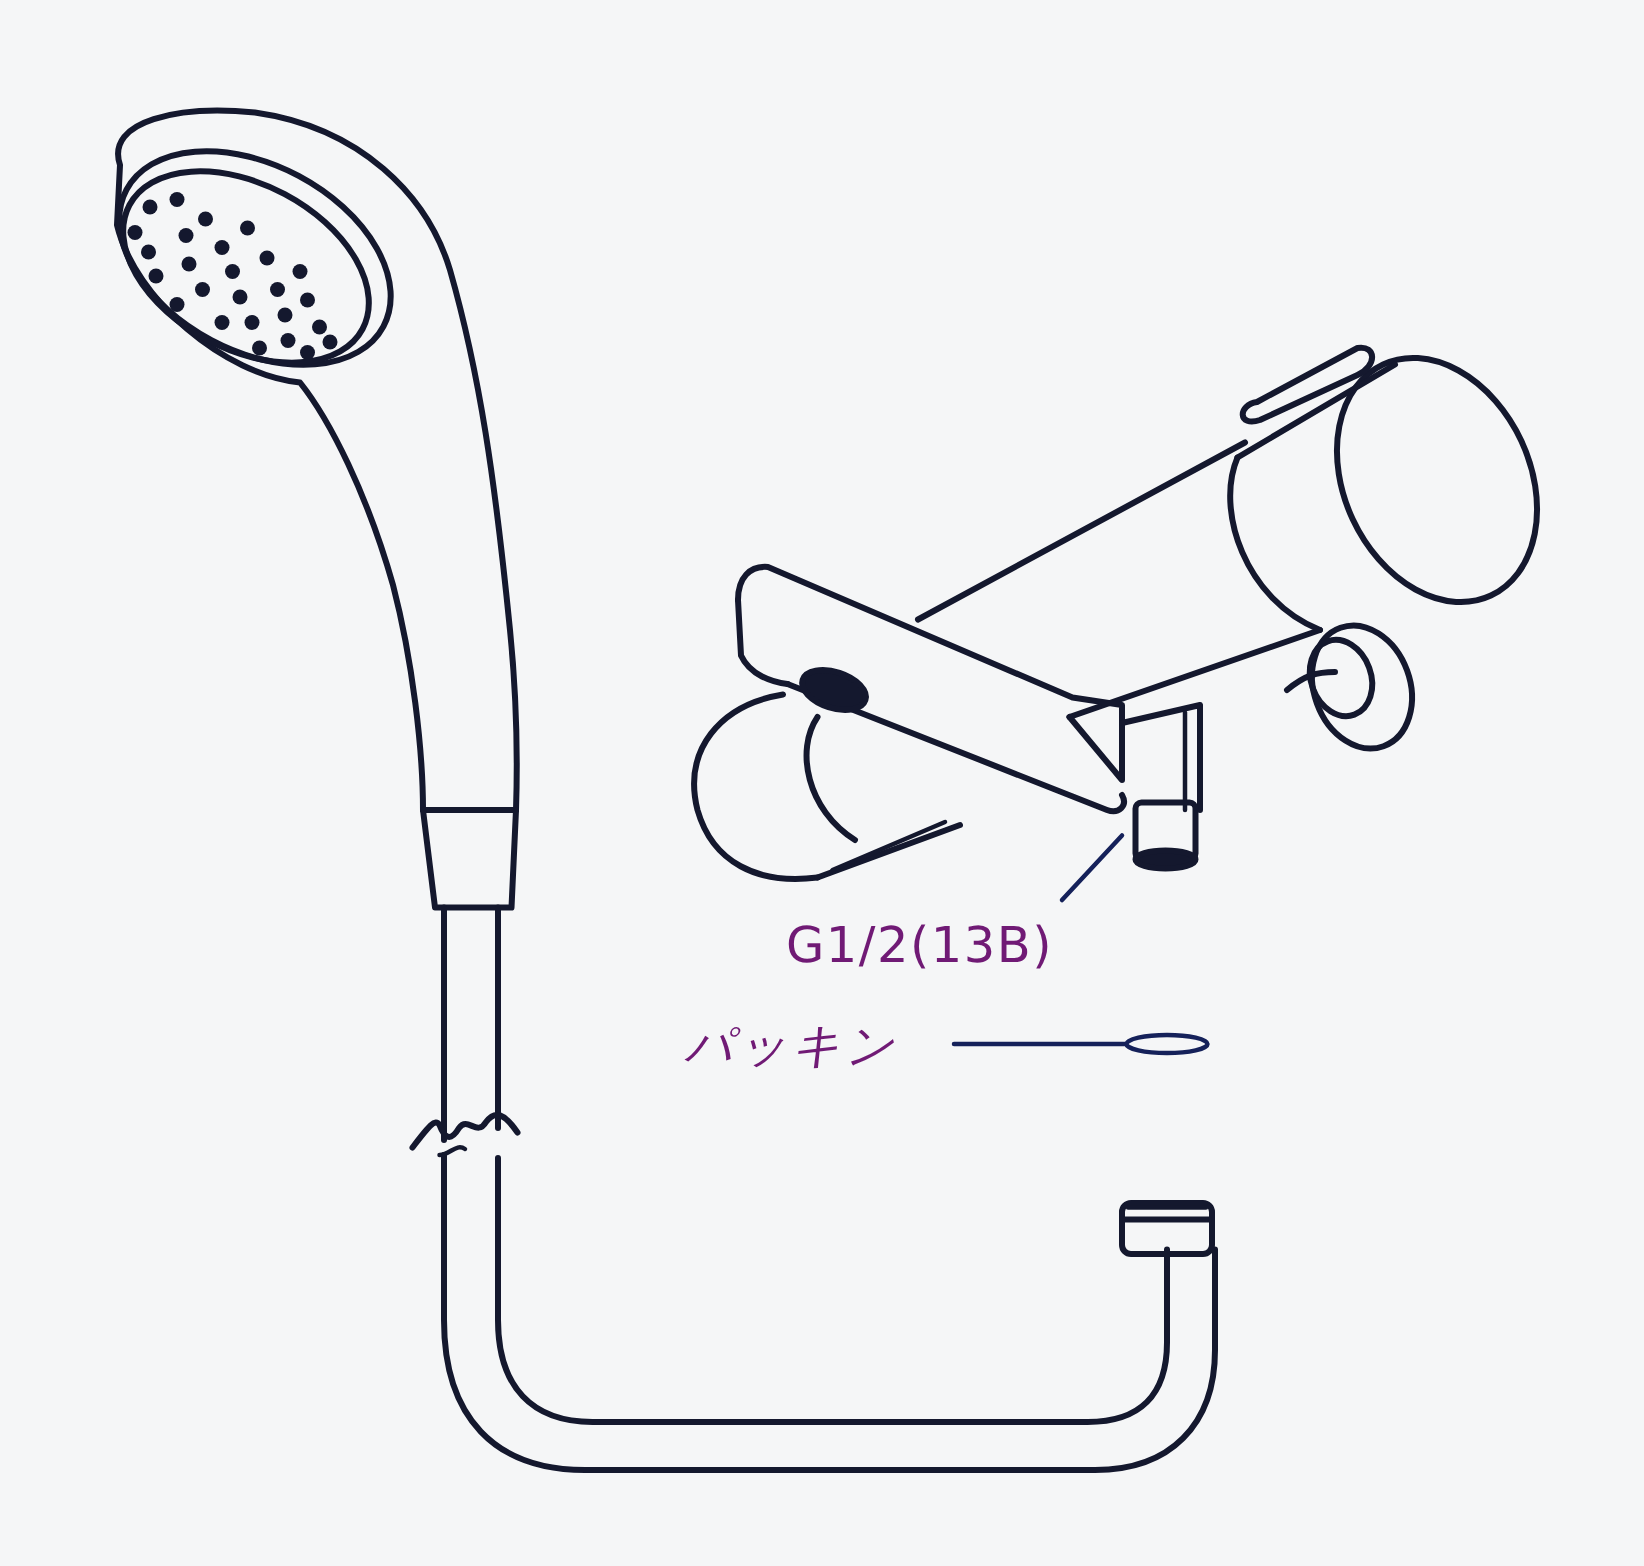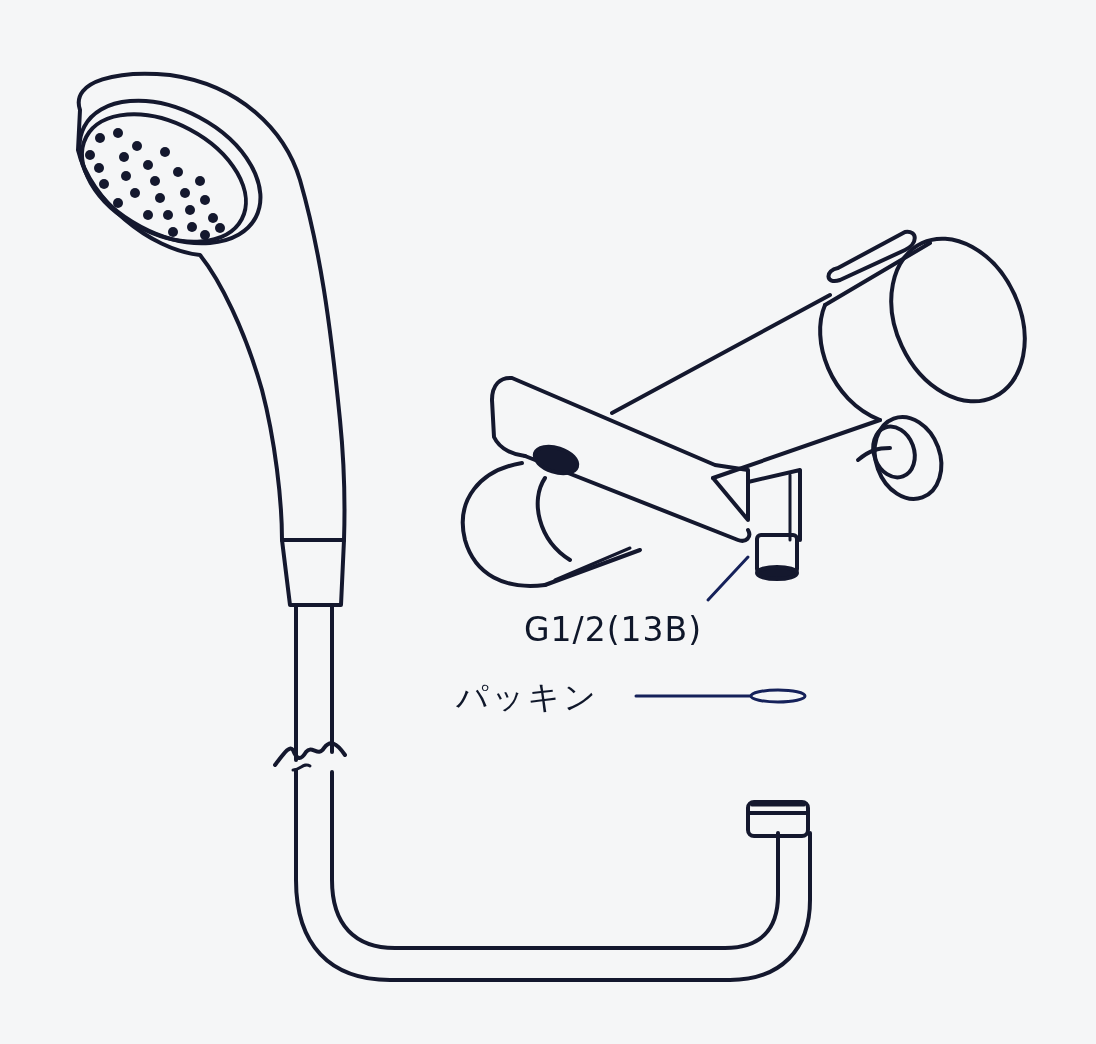--- a/index.html
+++ b/index.html
@@ -6,26 +6,26 @@
   body {
     width: 1096px; height: 1044px;
     background: #f5f6f7;
     position: relative;
     overflow: hidden;
     font-family: "DejaVu Sans", sans-serif;
   }
   #diagram { position: absolute; left: 0; top: 0; width: 1096px; height: 1044px; }
   .label {
     position: absolute;
-    color: #0f172a;
+    color: #701a75;
     font-family: "DejaVu Sans", sans-serif;
     white-space: nowrap;
   }
   #thread-label { left: 524px; top: 610px; font-size: 33px; letter-spacing: 1px; }
-  #gasket-label { left: 456px; top: 676px; font-size: 32px; letter-spacing: 3px; }
+  #gasket-label { left: 456px; top: 676px; font-size: 32px; letter-spacing: 3px; font-style: italic; }
 </style>
 </head>
 <body>
 
 <svg id="diagram" viewBox="0 0 1096 1044" xmlns="http://www.w3.org/2000/svg">
   <g fill="none" stroke="#14182e" stroke-width="4" stroke-linecap="round" stroke-linejoin="round">
 
     <g>
 
       <path d="M 80 110 C 70 80, 120 70, 170 75 C 240 85, 285 130, 300 180 C 320 250, 330 320, 340 420 C 345 470, 345 510, 344 540 L 282 540 C 282 500, 275 440, 262 390 C 245 330, 220 280, 200 255 C 150 250, 90 200, 78 150 Z"></path>

